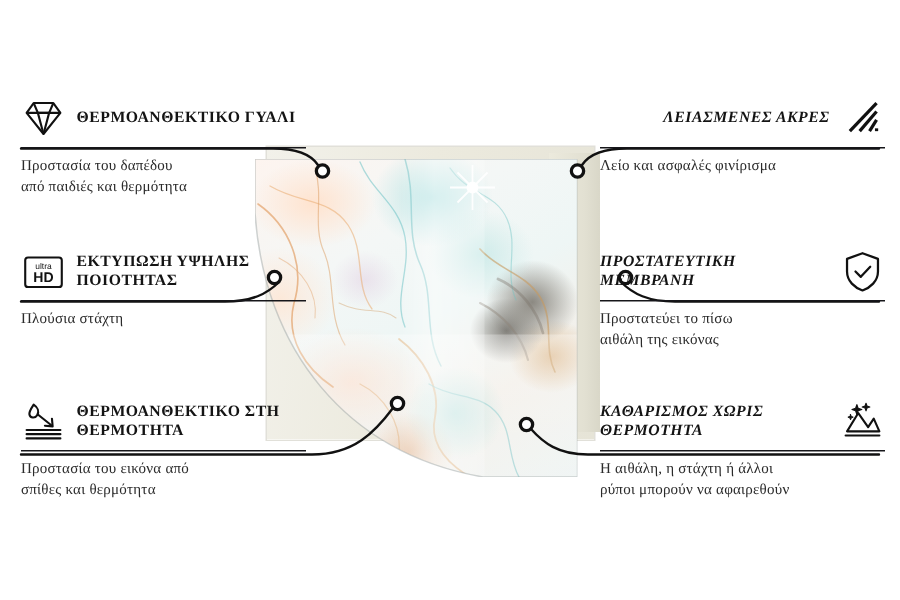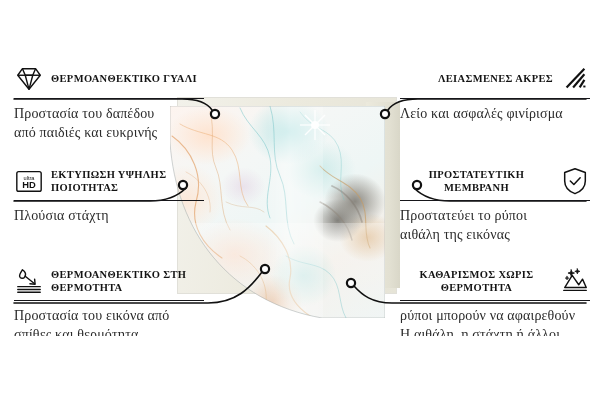--- a/index.html
+++ b/index.html
@@ -66,24 +66,24 @@
 
   
   .feature{position:absolute;width:190px;}
   .feature .head{display:flex;align-items:center;gap:7px;}
   .feature.right .head{flex-direction:row-reverse;}
   .ficon{width:30px;height:30px;flex:0 0 30px;display:block;}
   .ftitle{
     font-size:10.5px;font-weight:700;letter-spacing:.35px;line-height:1.28;
     color:#141414;font-family:"Liberation Serif", serif;
   }
-  .feature.right .ftitle{text-align:center;}
+  .feature.right .ftitle{text-align:left;font-style:italic;}
   .rule{height:0;border-top:1.3px solid #16161a;margin:4px 0 5px 0;width:100%;}
   .fdesc{
-    font-size:14px;line-height:1.38;color:#2b2b2b;letter-spacing:.15px;
+    font-size:10px;line-height:1.38;color:#2b2b2b;letter-spacing:.15px;
     font-family:"Liberation Serif", serif;
   }
   .feature.right .fdesc{text-align:left;}
 
   .f-l1{left:14px;top:64px;}
   .f-l2{left:14px;top:166px;}
   .f-l3{left:14px;top:266px;}
   .f-r1{right:10px;top:64px;text-align:right;}
   .f-r2{right:10px;top:166px;text-align:right;}
   .f-r3{right:10px;top:266px;text-align:right;}
@@ -167,21 +167,21 @@
           <path d="M9 5 L12 12 L16 27"></path>
           <path d="M23 5 L20 12 L16 27"></path>
           <path d="M12 12 L20 12"></path>
         </g>
       </svg>
       <div class="ftitle">ΘΕΡΜΟΑΝΘΕΚΤΙΚΟ ΓΥΑΛΙ</div>
     </div>
     <div class="rule"></div>
     <div class="fdesc">
       <div>Προστασία του δαπέδου</div>
-      <div>από παιδιές και ευκρινής</div>
+      <div>από παιδιές και θερμότητα</div>
     </div>
   </div>
 
   <div class="feature f-l2">
     <div class="head">
       <svg class="ficon" viewBox="0 0 32 32">
         <rect x="3" y="6" width="26" height="21" rx="2" fill="none" stroke="#111" stroke-width="1.5"></rect>
         <text x="16" y="14.4" text-anchor="middle" font-family="Liberation Sans, sans-serif" font-size="6" fill="#111">ultra</text>
         <text x="16" y="23.5" text-anchor="middle" font-family="Liberation Sans, sans-serif" font-size="10" font-weight="bold" fill="#111">HD</text>
       </svg>
@@ -238,38 +238,38 @@
       <svg class="ficon" viewBox="0 0 32 32">
         <g fill="none" stroke="#111" stroke-width="1.6" stroke-linecap="round" stroke-linejoin="round">
           <path d="M16 3 L27 7 L27 16 C27 23 21.5 27.5 16 29.5 C10.5 27.5 5 23 5 16 L5 7 Z"></path>
           <path d="M11 16 L14.8 19.8 L21.5 12.6"></path>
         </g>
       </svg>
       <div class="ftitle">ΠΡΟΣΤΑΤΕΥΤΙΚΗ ΜΕΜΒΡΑΝΗ</div>
     </div>
     <div class="rule"></div>
     <div class="fdesc">
-      <div>Προστατεύει το ρύποι</div>
+      <div>Προστατεύει το πίσω</div>
       <div>αιθάλη της εικόνας</div>
     </div>
   </div>
 
   <div class="feature right f-r3">
     <div class="head">
       <svg class="ficon" viewBox="0 0 32 32">
         <g fill="none" stroke="#111" stroke-width="1.5" stroke-linecap="round" stroke-linejoin="round">
           <path d="M5 23 L13 10 L20 20 L24 14 L28 23 Z"></path>
           <path d="M4 26 L28 26"></path>
           <path d="M12 4 L12.9 6.6 L15.5 7.5 L12.9 8.4 L12 11 L11.1 8.4 L8.5 7.5 L11.1 6.6 Z" fill="#111" stroke-width="0.8"></path>
           <path d="M18.5 3 L19.2 5 L21.2 5.7 L19.2 6.4 L18.5 8.4 L17.8 6.4 L15.8 5.7 L17.8 5 Z" fill="#111" stroke-width="0.8"></path>
           <path d="M7.5 11 L8 12.4 L9.4 12.9 L8 13.4 L7.5 14.8 L7 13.4 L5.6 12.9 L7 12.4 Z" fill="#111" stroke-width="0.7"></path>
         </g>
       </svg>
       <div class="ftitle">ΚΑΘΑΡΙΣΜΟΣ ΧΩΡΙΣ ΘΕΡΜΟΤΗΤΑ</div>
     </div>
     <div class="rule"></div>
     <div class="fdesc">
+      <div>Η αιθάλη, η στάχτη ή άλλοι</div>
       <div>ρύποι μπορούν να αφαιρεθούν</div>
-      <div>Η αιθάλη, η στάχτη ή άλλοι</div>
     </div>
   </div>
 
 </div>
 
 </body></html>

